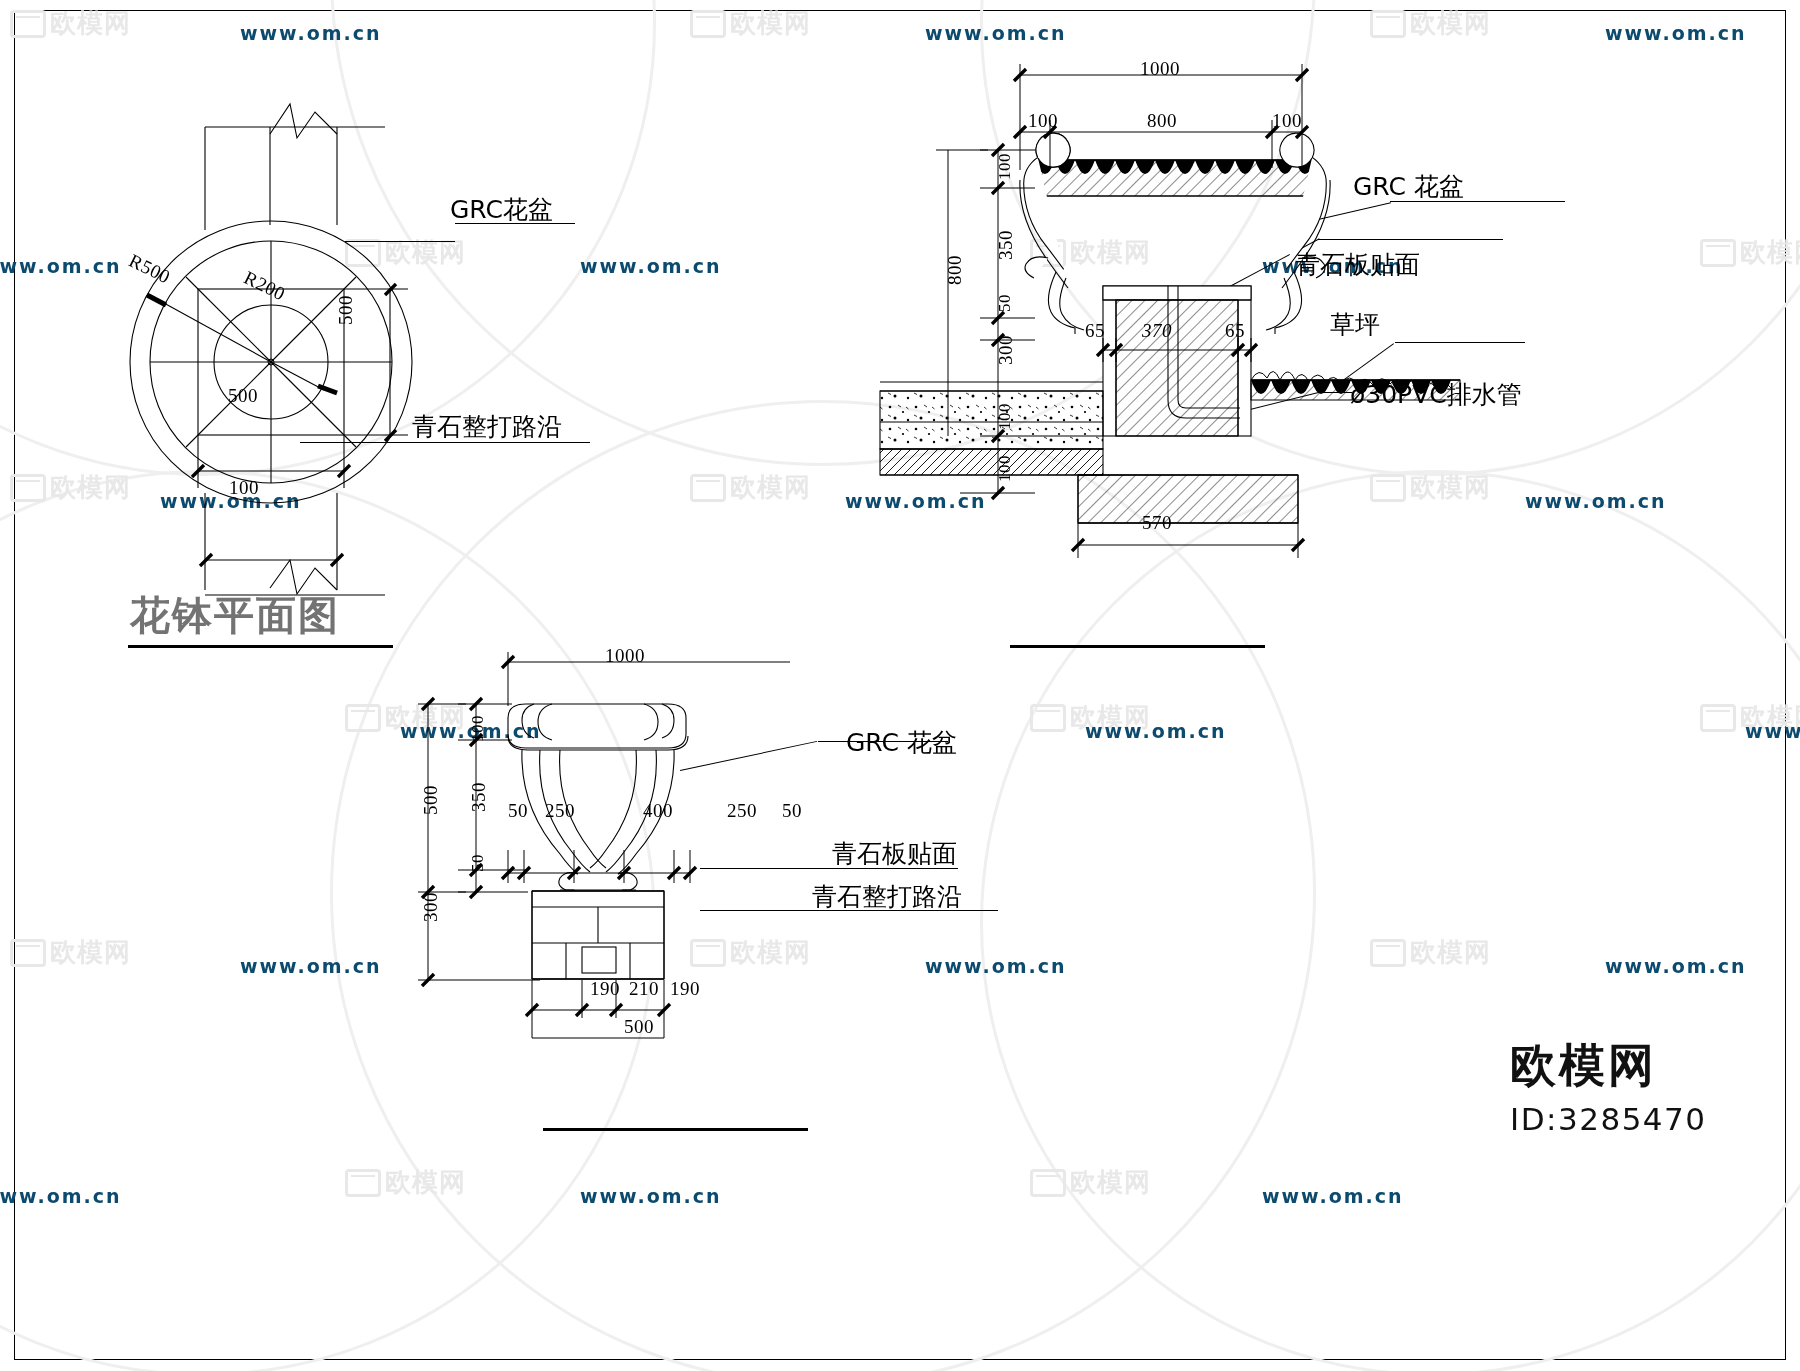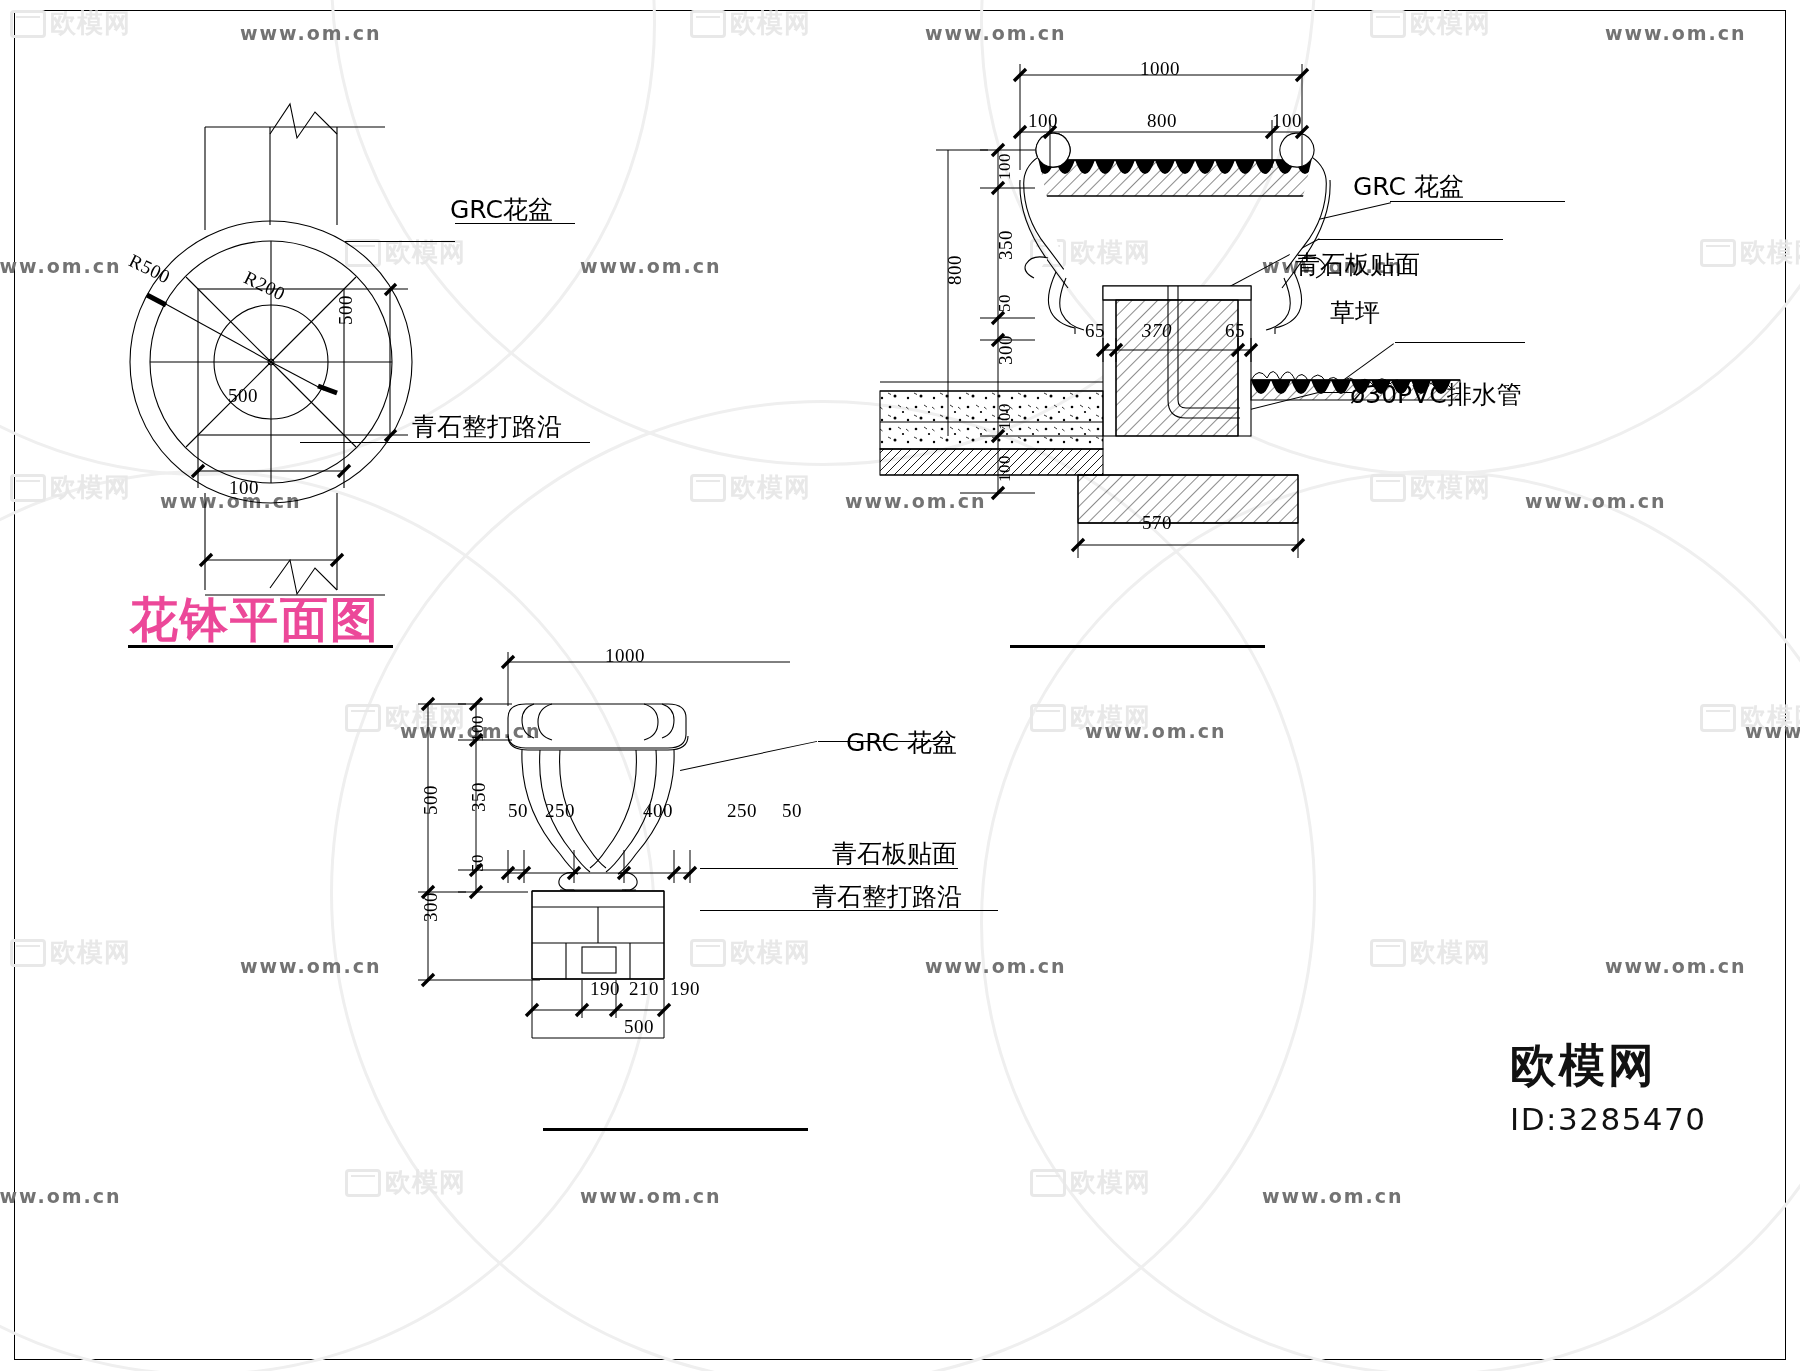--- a/index.html
+++ b/index.html
@@ -18,21 +18,21 @@
 
   
   .wm-layer {
     position: absolute;
     inset: 0;
     pointer-events: none;
     z-index: 5;
   }
   .wm-text {
     position: absolute;
-    color: #737373;
+    color: #0c4a6e;
     font-family: "DejaVu Sans", sans-serif;
     font-size: 19px;
     letter-spacing: 2px;
     white-space: nowrap;
     font-weight: bold;
   }
   .wm-logo {
     position: absolute;
     white-space: nowrap;
     color: #e8e8e8;
@@ -100,23 +100,23 @@
     position: absolute;
     font-family: "DejaVu Sans", "Liberation Sans", sans-serif;
     font-size: 25px;
     color: #000;
     white-space: nowrap;
     z-index: 12;
   }
   .title {
     position: absolute;
     font-family: "DejaVu Sans", "Liberation Sans", sans-serif;
-    font-size: 48px;
+    font-size: 40px;
     font-weight: 600;
-    color: #ec4899;
+    color: #737373;
     white-space: nowrap;
     z-index: 12;
     letter-spacing: 2px;
   }
   .title-rule {
     position: absolute;
     height: 3px;
     background: #000;
     z-index: 12;
   }
@@ -489,21 +489,21 @@
   <div class="ln" style="left:1305px;top:222px;width:88px;height:1.1px;transform:rotate(-13deg);"></div>
   <div class="ln" style="left:1390px;top:201px;width:175px;height:1.1px;"></div>
   <div class="note" style="left:1353px;top:170px;">GRC 花盆</div>
 
   <div class="ln" style="left:1222px;top:290px;width:110px;height:1.1px;transform:rotate(-28deg);"></div>
   <div class="ln" style="left:1318px;top:239px;width:185px;height:1.1px;"></div>
   <div class="note" style="left:1295px;top:248px;">青石板贴面</div>
 
   <div class="ln" style="left:1340px;top:382px;width:66px;height:1.1px;transform:rotate(-36deg);"></div>
   <div class="ln" style="left:1395px;top:342px;width:130px;height:1.1px;"></div>
-  <div class="note" style="left:1330px;top:296px;">草坪</div>
+  <div class="note" style="left:1330px;top:308px;">草坪</div>
 
   <div class="ln" style="left:1206px;top:420px;width:120px;height:1.1px;transform:rotate(-14deg);"></div>
   <div class="ln" style="left:1322px;top:392px;width:30px;height:1.1px;"></div>
   <div class="note" style="left:1350px;top:378px;">ø30PVC排水管</div>
 
   <div class="title-rule" style="left:1010px;top:645px;width:255px;"></div>
 
   <div class="svgwrap" style="left:400px;top:640px;width:480px;height:400px;">
     <svg width="480" height="400" viewBox="0 0 480 400">
       <g stroke="#000" fill="none" stroke-width="1.1">

